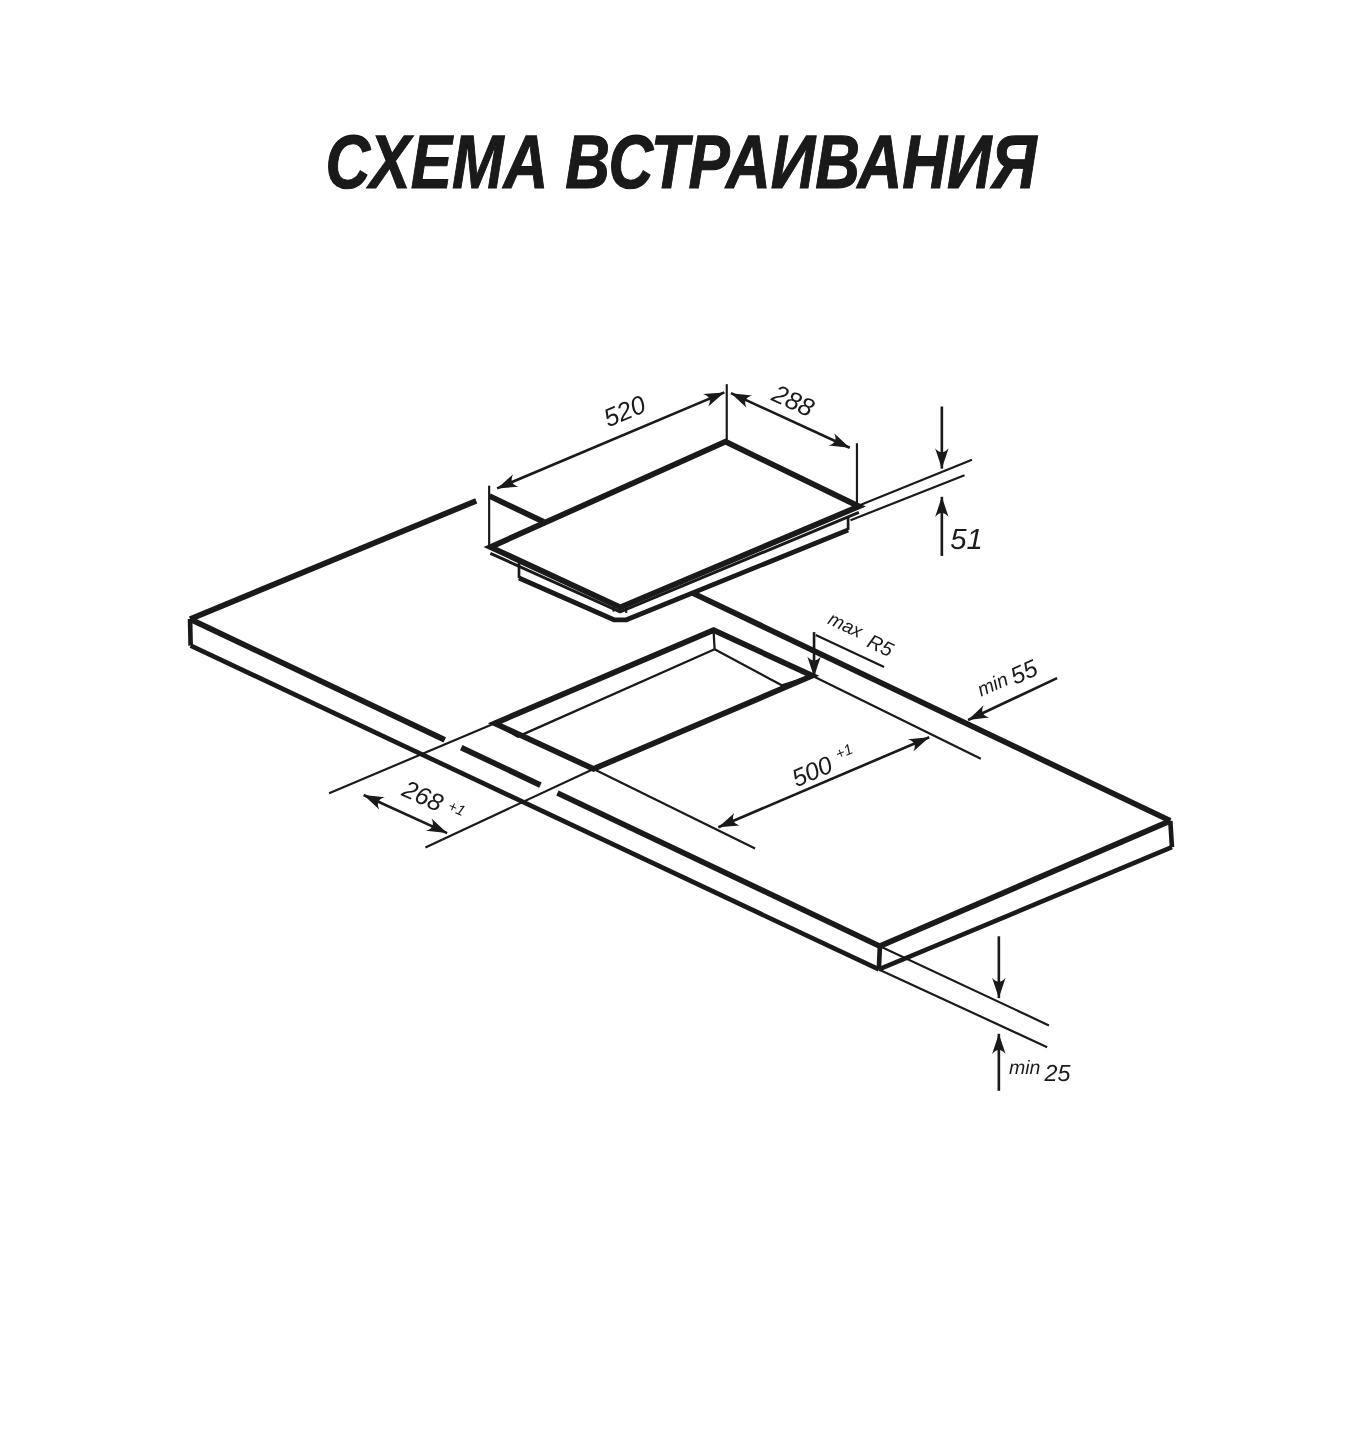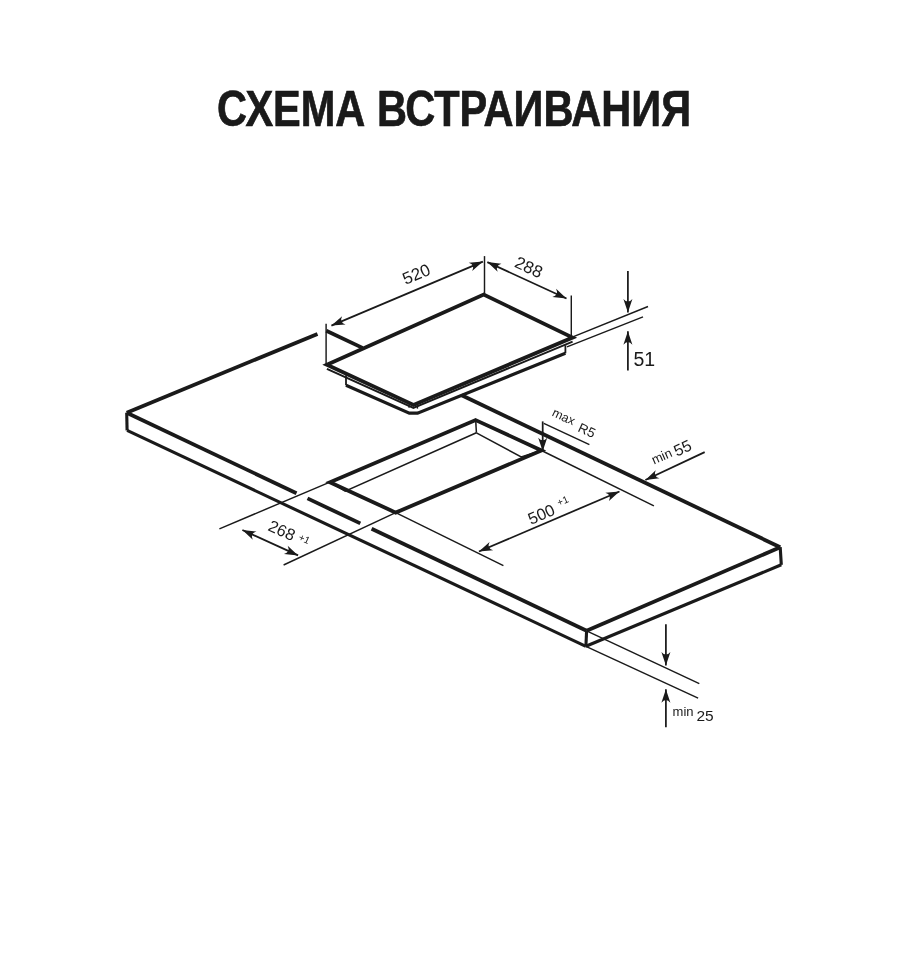--- a/index.html
+++ b/index.html
@@ -1,16 +1,16 @@
 <!DOCTYPE html>
 <html><head>
 <meta charset="utf-8">
 <style>
   html,body{margin:0;padding:0;background:#fff;}
-  .page{width:908px;height:740px;position:relative;background:#fff;font-family:"Liberation Sans",sans-serif;}
+  .page{width:908px;height:740px;position:relative;background:#fff;font-family:"Liberation Sans",sans-serif;font-style:italic;}
   svg{position:absolute;left:0;top:0;}
   text{fill:#1a1a1a;font-family:"Liberation Sans",sans-serif;}
 </style>
 </head>
 <body>
 <div class="page">
 <svg width="908" height="960" viewBox="0 0 908 960">
   <text x="454" y="125.5" text-anchor="middle" font-size="50.5" font-weight="bold" textLength="474" lengthAdjust="spacingAndGlyphs" fill="#131313" stroke="#131313" stroke-width="0.7">СХЕМА ВСТРАИВАНИЯ</text>
   <g stroke="#1a1a1a" fill="none" stroke-linecap="butt">
 

